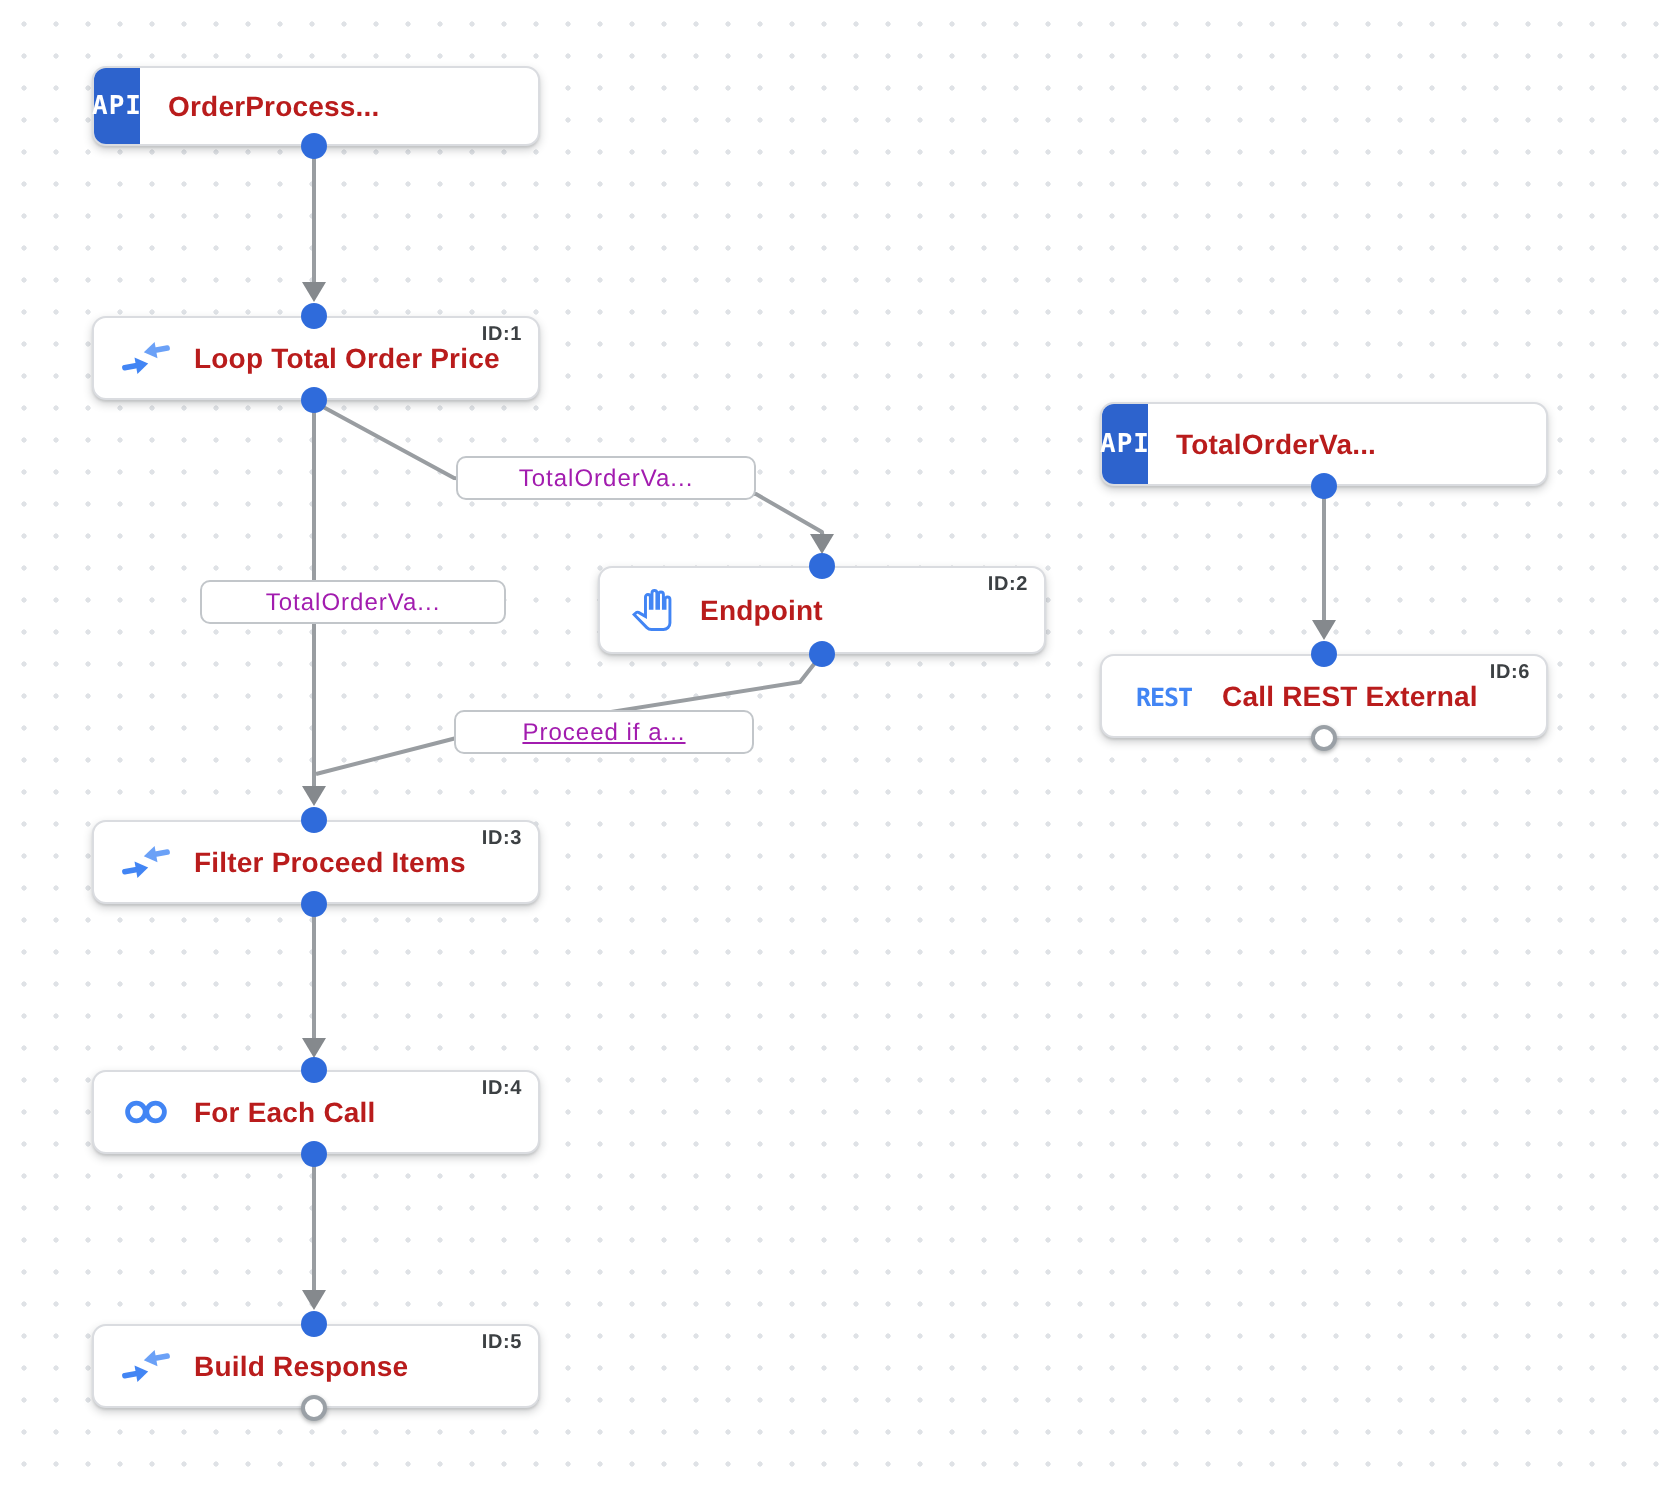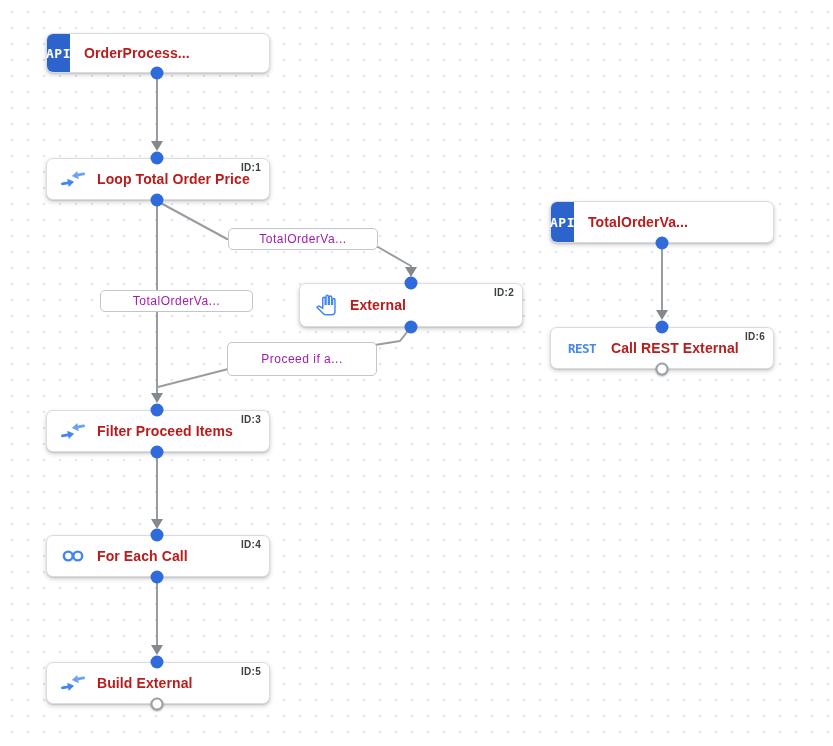--- a/index.html
+++ b/index.html
@@ -147,21 +147,21 @@
 
     <polyline class="edge" points="157,452 157,521"></polyline>
     <polygon class="arrowhead" points="151,519 163,519 157,529"></polygon>
 
     <polyline class="edge" points="157,577 157,647"></polyline>
     <polygon class="arrowhead" points="151,645 163,645 157,655"></polygon>
   </svg>
 
   <div class="edge-label" style="left:228px; top:228px; width:150px; height:22px;">TotalOrderVa...</div>
   <div class="edge-label" style="left:100px; top:290px; width:153px; height:22px;">TotalOrderVa...</div>
-  <div class="edge-label" style="left:227px; top:342px; width:150px; height:34px;">Proceed if a...</div>
+  <div class="edge-label" style="left:227px; top:355px; width:150px; height:22px;text-decoration:underline;">Proceed if a...</div>
 
   <div class="node trigger-node" style="left:46px; top:33px; width:224px; height:40px;">
     <div class="api-block">API</div>
     <span class="title">OrderProcess...</span>
   </div>
 
   <div class="node task-node" style="left:46px; top:158px; width:224px; height:42px;">
     <span class="icon-box">
       <svg width="26" height="24" viewBox="0 0 26 24">
         <g fill="#4285f4">
@@ -181,21 +181,21 @@
     <span class="title">Loop Total Order Price</span>
     <span class="id-badge">ID:1</span>
   </div>
 
   <div class="node task-node" style="left:299px; top:283px; width:224px; height:44px;">
     <span class="icon-box">
       <svg width="22" height="22" viewBox="-1.5 -1.5 27 27">
         <path d="M23 5.5V20c0 2.2-1.8 4-4 4h-7.3c-1.08 0-2.1-.43-2.85-1.19L1 14.83s1.26-1.23 1.3-1.25c.22-.19.49-.29.79-.29.22 0 .42.06.6.16.04.01 4.31 2.46 4.31 2.46V4c0-.83.67-1.5 1.5-1.5S11 3.17 11 4v7h1V1.5c0-.83.67-1.5 1.5-1.5S15 .67 15 1.5V11h1V2.5c0-.83.67-1.5 1.5-1.5s1.5.67 1.5 1.5V11h1V5.5c0-.83.67-1.5 1.5-1.5s1.5.67 1.5 1.5z" fill="#ffffff" stroke-width="1.8" stroke="#4285f4"></path>
       </svg>
     </span>
-    <span class="title">External</span>
+    <span class="title">Endpoint</span>
     <span class="id-badge">ID:2</span>
   </div>
 
   <div class="node task-node" style="left:46px; top:410px; width:224px; height:42px;">
     <span class="icon-box">
       <svg width="26" height="24" viewBox="0 0 26 24">
         <g fill="#4285f4">
           <g transform="rotate(-10 7 16)">
             <rect x="1" y="14.6" width="8" height="2.8" rx="1.2"></rect>
             <polygon points="8,11.8 14.2,16 8,20.2"></polygon>
@@ -236,21 +236,21 @@
           </g>
         </g>
         <g fill="#6ba1f7">
           <g transform="rotate(-10 18 8)">
             <rect x="17" y="6.6" width="8" height="2.8" rx="1.2"></rect>
             <polygon points="18,4 11.8,8 18,12.2"></polygon>
           </g>
         </g>
       </svg>
     </span>
-    <span class="title">Build External</span>
+    <span class="title">Build Response</span>
     <span class="id-badge">ID:5</span>
   </div>
 
   <div class="node trigger-node" style="left:550px; top:201px; width:224px; height:42px;">
     <div class="api-block">API</div>
     <span class="title">TotalOrderVa...</span>
   </div>
 
   <div class="node task-node" style="left:550px; top:327px; width:224px; height:42px;">
     <span class="icon-box" style="width:36px;text-align:right;">

